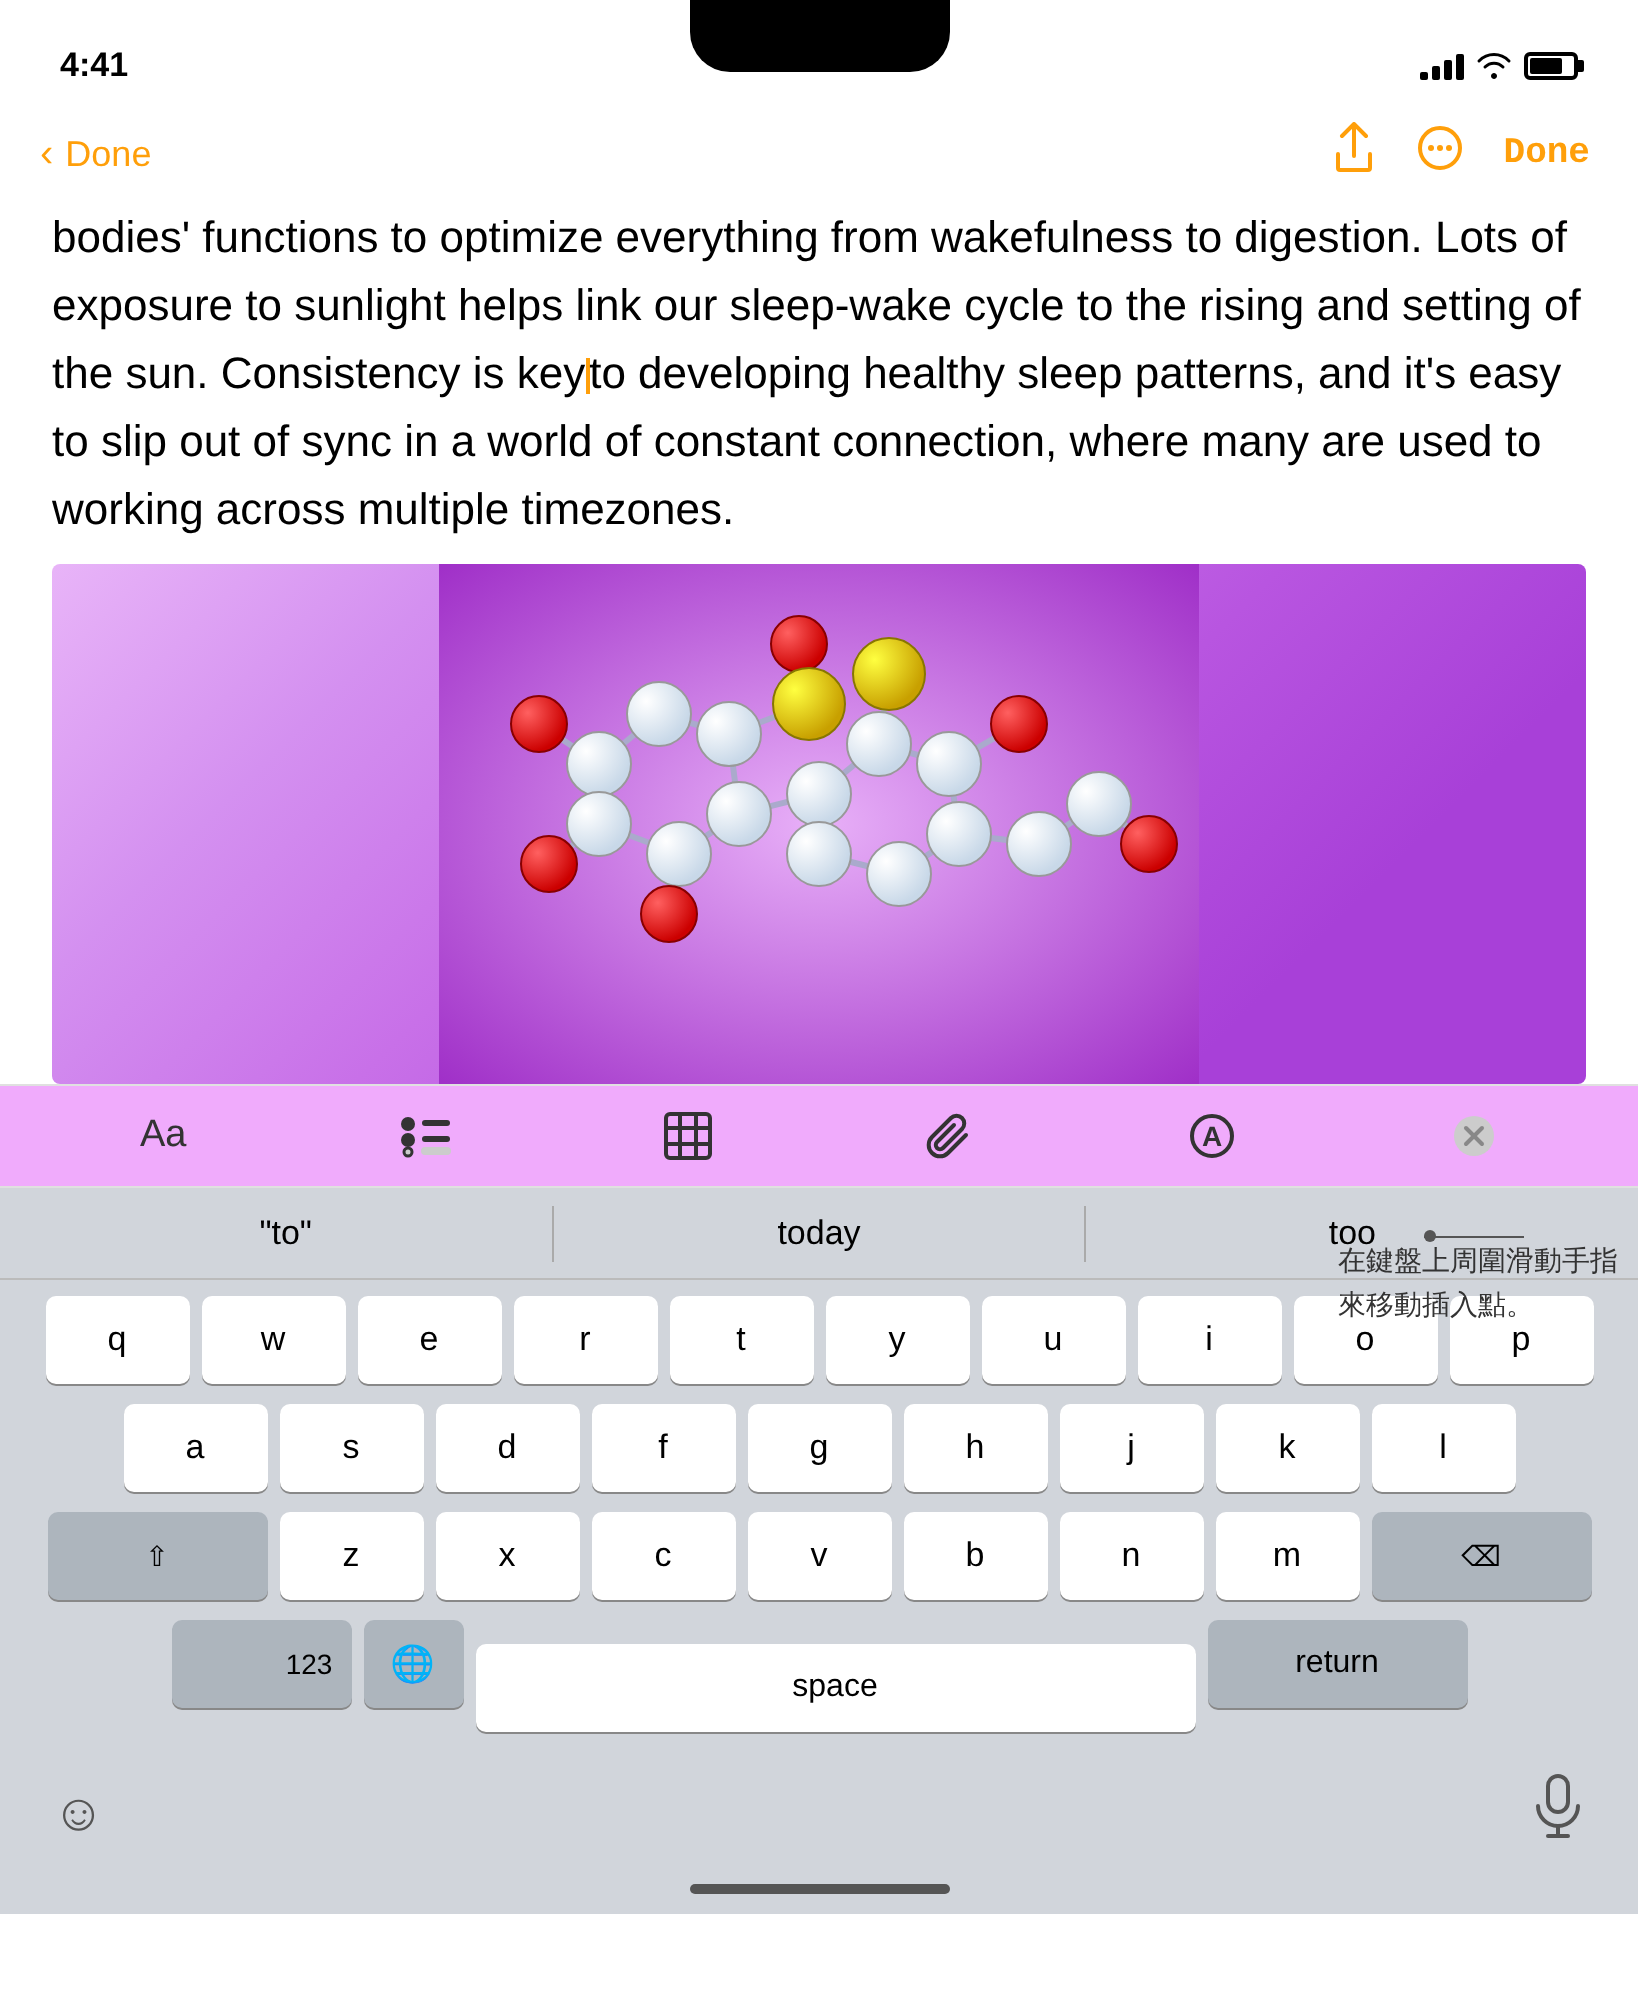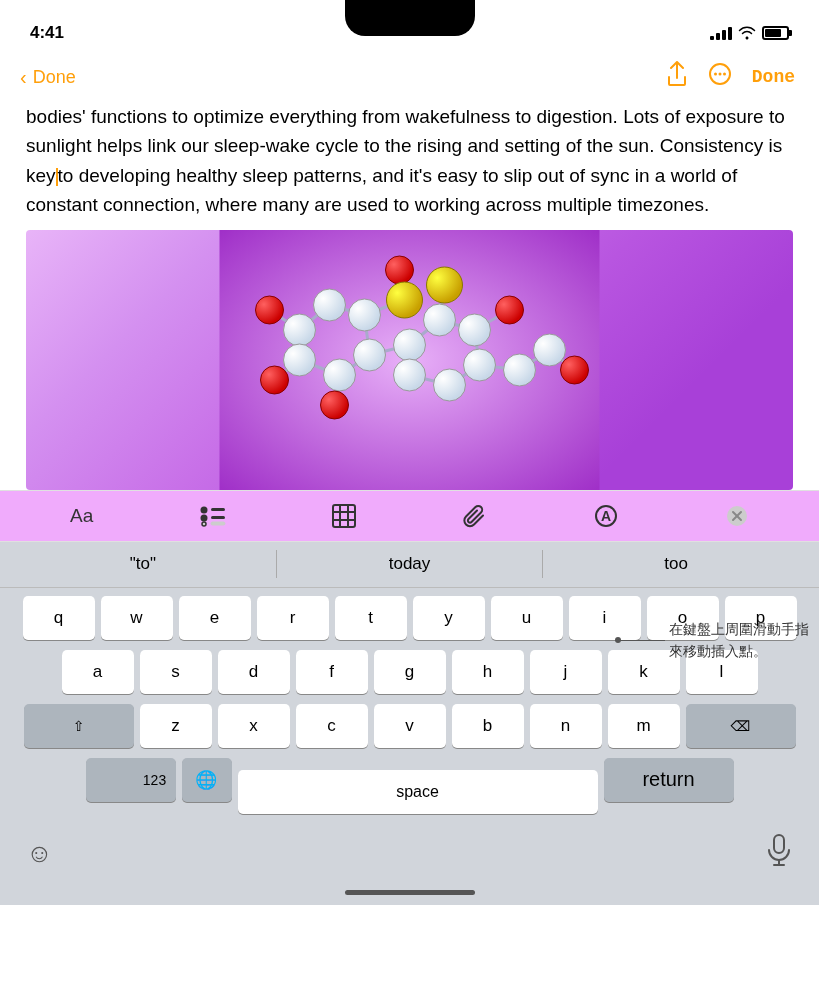--- a/index.html
+++ b/index.html
@@ -128,21 +128,21 @@
     .nav-done {
       color: #FF9F0A;
       font-size: 18px;
       font-weight: 600;
       cursor: pointer;
     }
 
     
     .note-content {
       padding: 0 26px;
-      font-size: 19px;
+      font-size: 22px;
       line-height: 1.55;
       color: #000;
     }
 
     
     .molecule-image {
       margin: 10px 26px 0 26px;
       width: calc(100% - 52px);
       height: 260px;
       background: linear-gradient(135deg, #e8b4f8 0%, #d490f0 20%, #c870e8 40%, #b855e0 60%, #a840d8 80%);
@@ -541,41 +541,41 @@
         <div class="key">b</div>
         <div class="key">n</div>
         <div class="key">m</div>
         <div class="key key-special key-wide">⌫</div>
       </div>
 
       <div class="key-row">
         <div class="key key-special" style="max-width:90px; font-size:14px;padding-left:48px;">123</div>
         <div class="key key-special" style="max-width:50px; font-size:18px;">🌐</div>
         <div class="key key-space">space</div>
-        <div class="key key-special key-return" style="font-size:20px;">return</div>
+        <div class="key key-special key-return" style="font-size:16px;">return</div>
       </div>
     </div>
 
     <div class="bottom-bar">
       <span class="bottom-icon">☺</span>
       <span class="bottom-icon">
         <svg width="28" height="32" viewBox="0 0 28 32" fill="none">
           <rect x="9" y="1" width="10" height="18" rx="5" stroke="#555" stroke-width="2" fill="none"></rect>
           <path d="M4 16c0 5.5 4.5 10 10 10s10-4.5 10-10" stroke="#555" stroke-width="2" stroke-linecap="round" fill="none"></path>
           <line x1="14" y1="26" x2="14" y2="31" stroke="#555" stroke-width="2" stroke-linecap="round"></line>
           <line x1="9" y1="31" x2="19" y2="31" stroke="#555" stroke-width="2" stroke-linecap="round"></line>
         </svg>
       </span>
     </div>
 
     <div class="home-indicator">
       <div class="home-bar"></div>
     </div>
   </div>
 
-  <div class="callout" style="position:absolute; right:10px; top:618px; display:flex; flex-direction:row; align-items:center;">
+  <div class="callout" style="position:absolute; right:10px; top:618px; display:flex; flex-direction:column; align-items:center;">
     <div style="width:50px; height:1px; background:#555; position:relative;">
       <div style="position:absolute; left:0; top:-3px; width:6px; height:6px; border-radius:50%; background:#555;"></div>
     </div>
     <div style="font-size:14px; color:#333; line-height:1.6; padding-left:4px;">在鍵盤上周圍滑動手指<br>來移動插入點。</div>
   </div>
 
 </div>
 
 </body></html>

